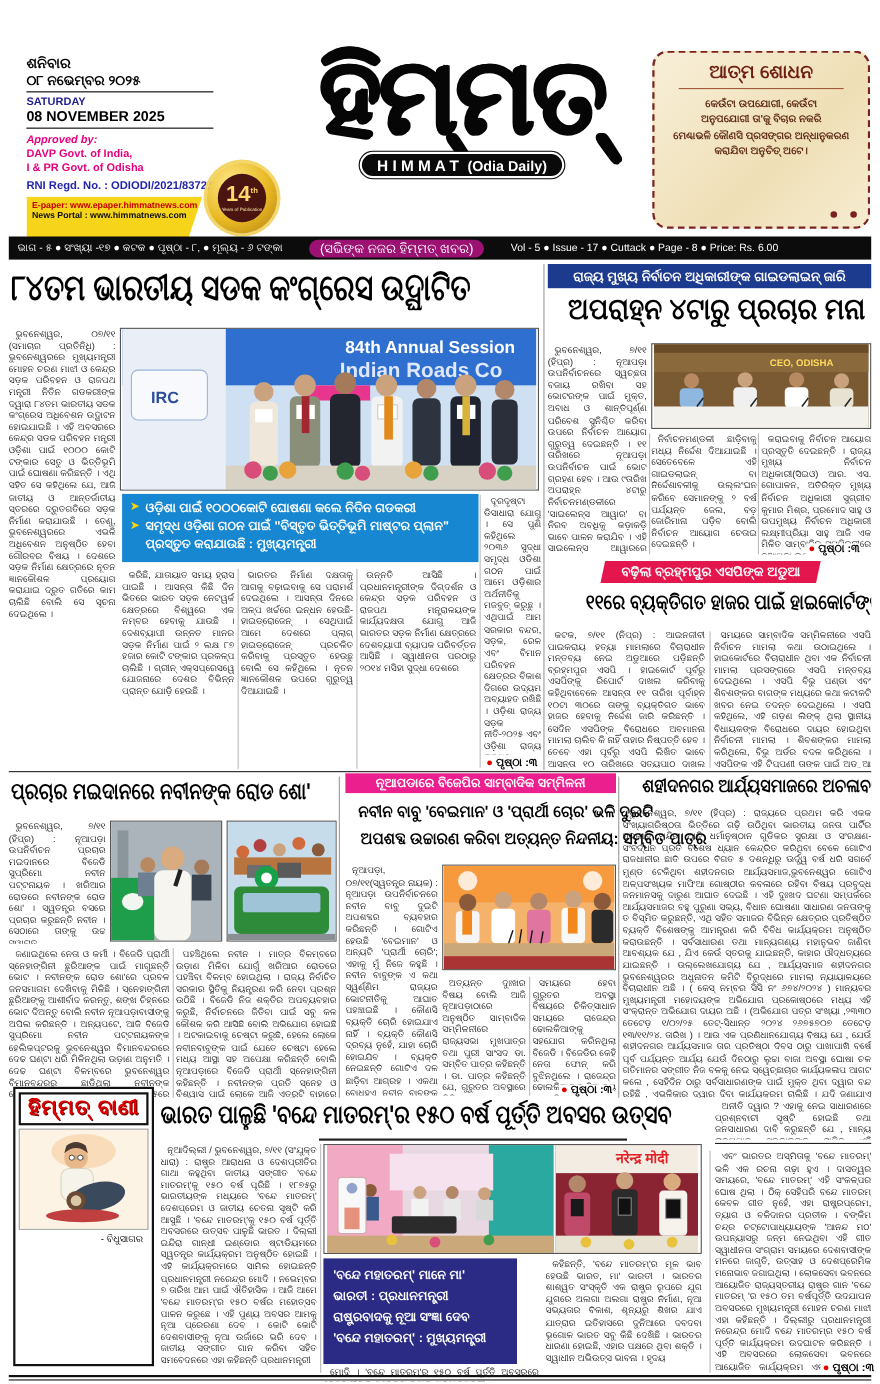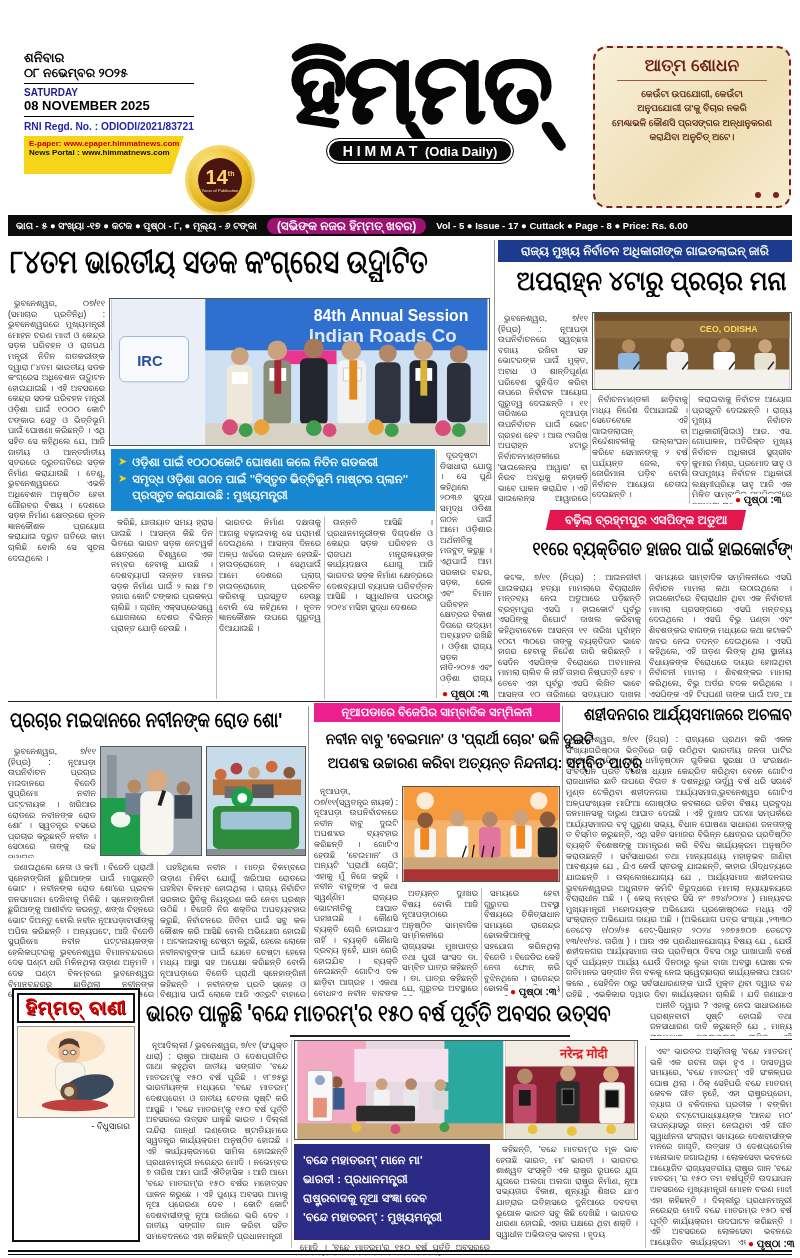--- a/index.html
+++ b/index.html
@@ -33,21 +33,21 @@
     text-shadow:2px 0 #060606,-1px 0 #060606,0 2px #060606}
   .mast-bar{background:#0a0a0a;color:#fff;border-radius:12px;padding:2px 14px;font-weight:bold;font-size:14px;white-space:nowrap;border:2px solid #fff;outline:1.5px solid #0a0a0a}
   .mast-bar .sub{font-size:13px;font-weight:bold}
   
   .qbox{background:linear-gradient(135deg,#f8efd8,#efdfb6 60%,#f6ecd0);border:2px dashed #7b2121;border-radius:14px;padding:8px 8px;text-align:center}
   .qbox .qt{color:#6d1d12;font-size:17px;font-weight:bold}
   .qbox .orn{height:1px;background:#a05a3a;margin:4px 14px 6px}
   .qbox .ql{color:#5d2a14;font-size:9.3px;font-weight:bold;line-height:1.55}
   .qdot{position:absolute;width:6px;height:6px;border-radius:50%;background:#7b2121}
   
-  .infobar{background:#0c0c0c;color:#fff;display:flex;align-items:center;font-weight:bold;font-size:9.5px;padding:0 8px;gap:10px}
+  .infobar{background:#0c0c0c;color:#fff;display:flex;align-items:center;font-weight:normal;font-size:9.5px;padding:0 8px;gap:24px}
   .slogan{background:#9c1273;border-radius:10px;padding:1px 10px;white-space:nowrap;font-size:12px}
   
   .kick-navy{background:#1c3a8e;color:#fff;font-weight:bold;font-size:12px;text-align:center;padding:4px 2px}
   .kick-red{background:#e3174e;color:#fff;font-weight:bold;font-size:12px;text-align:center;padding:3px 16px;transform:skewX(-12deg)}
   .kick-red>span{display:inline-block;transform:skewX(12deg)}
   .kick-pink{background:#ec1f8e;color:#fff;font-weight:bold;font-size:11.5px;text-align:center;padding:3px 2px}
   
   .capbox{background:#1787d2;color:#fff;padding:5px 7px;font-weight:bold;font-size:11.5px;line-height:1.45}
   .capbox .row{display:flex;gap:5px}
   .arrow{color:#ffd400;font-size:11px;flex:0 0 auto}
@@ -63,20 +63,25 @@
   .sig{text-align:right;font-size:8.8px;font-weight:normal;padding:2px 8px 0}
 </style>
 </head>
 <body>
 
 <div class="abs" style="left:24px;top:50px;width:170px">
   <div class="odia-day">ଶନିବାର</div>
   <div class="odia-date">୦୮ ନଭେମ୍ବର ୨୦୨୫</div>
   <div class="en-day">SATURDAY</div>
   <div class="en-date">08 NOVEMBER 2025</div>
+  <div class="approved" style="margin-top:5px">
+    <div class="it">Approved by:</div>
+    <div>DAVP Govt. of India,</div>
+    <div>I &amp; PR Govt. of Odisha</div>
+  </div>
   <div class="rni">RNI Regd. No. : ODIODI/2021/83721</div>
   <div class="ybox">
     <div class="l1">E-paper: www.epaper.himmatnews.com</div>
     <div class="l2">News Portal : www.himmatnews.com</div>
   </div>
 </div>
 
 <div class="abs" style="left:188px;top:148px">
   <div class="badge">
     <div class="inner">
@@ -404,21 +409,21 @@
     <circle cx="320" cy="34" r="8" fill="#d9ab7e"></circle>
       <rect x="308" y="42" width="26" height="42" rx="4" fill="#f5f3ec"></rect>
       <rect x="314" y="50" width="14" height="18" fill="#111" stroke="#999"></rect>
   </g>
   <rect x="212" y="84" width="132" height="16" fill="#e8e2d2"></rect>
   <circle cx="240" cy="90" r="5" fill="#e8c23a"></circle>
     <circle cx="280" cy="92" r="5" fill="#e8c23a"></circle>
     <circle cx="320" cy="90" r="5" fill="#e8c23a"></circle>
 </svg>
 
-<div class="abs nbox" style="left:294px;top:1144px;width:196px;height:96px">
+<div class="abs nbox" style="left:294px;top:1144px;width:176px;height:96px">
   <div>'ବନ୍ଦେ ମହାତରମ୍' ମାନେ ମା'</div>
   <div>ଭାରତୀ : ପ୍ରଧାନମନ୍ତ୍ରୀ</div>
   <div>ରାଷ୍ଟ୍ରବାଦକୁ ନୂଆ ସଂଜ୍ଞା ଦେବ</div>
   <div>'ବନ୍ଦେ ମହାତରମ୍' : ମୁଖ୍ୟମନ୍ତ୍ରୀ</div>
 </div>
 <div class="abs bt" style="left:294px;top:1242px;width:196px;height:14px">ମୋଦି । 'ବନ୍ଦେ ମାତରମ୍'ର ୧୫୦ ବର୍ଷ ପୂର୍ତ୍ତି ଅବସରରେ ଦେଶବାସୀଙ୍କୁ ଶୁଭେଚ୍ଛା ଜଣାଇ ପ୍ରଧାନମନ୍ତ୍ରୀ</div>
 
 <div class="abs bt" style="left:496px;top:1144px;width:142px;height:112px">କହିଛନ୍ତି, 'ବନ୍ଦେ ମାତରମ୍'ର ମୂଳ ଭାବ ହେଉଛି ଭାରତ, ମା' ଭାରତୀ । ଭାରତର ଶାଶ୍ୱତ ସଂସ୍କୃତି ଏକ ରାଷ୍ଟ୍ର ରୂପରେ ଯୁଗ ଯୁଗରେ ଅଲଗା ଅଲଗା ରାଷ୍ଟ୍ର ନିର୍ମାଣ, ନୂଆ ସଭ୍ୟତାର ବିକାଶ, ଶୂନ୍ୟରୁ ଶିଖର ଯାଏ ଯାତ୍ରାର ଇତିହାସରେ ଦୁନିଆରେ ଦବଦବା ଭୂଗୋଳ ଭାରତ ସବୁ କିଛି ଦେଖିଛି । ଭାରତର ଧାରଣା ହୋଇଛି, ଏହାର ପକ୍ଷରେ ଥିବା ଶକ୍ତି । ସ୍ୱାଧୀନ ଅଭିଉତ୍ସ ଭାବନା । ହୃଦୟ</div>
 <div class="abs bt" style="left:650px;top:1046px;width:142px;height:202px">ଏବଂ ଭାରତର ଅସ୍ମିତାକୁ 'ବନ୍ଦେ ମାତରମ୍' ଭଳି ଏକ ରଚନା ଗଢ଼ା ହୁଏ । ଦାସତ୍ୱର ସମୟରେ, 'ବନ୍ଦେ ମାତରମ୍' ଏହି ସଂକଳ୍ପର ଘୋଷ ଥିଲା । ଠିକ୍ ସେହିପରି ବନ୍ଦେ ମାତରମ୍ କେବଳ ଗୀତ ନୁହେଁ, ଏହା ରାଷ୍ଟ୍ରପ୍ରେମ, ତ୍ୟାଗ ଓ ବଳିଦାନର ପ୍ରତୀକ । ବଙ୍କିମ ଚନ୍ଦ୍ର ଚଟ୍ଟୋପାଧ୍ୟାୟଙ୍କ 'ଆନନ୍ଦ ମଠ' ଉପନ୍ୟାସରୁ ଜନ୍ମ ନେଇଥିବା ଏହି ଗୀତ ସ୍ୱାଧୀନତା ସଂଗ୍ରାମ ସମୟରେ ଦେଶବାସୀଙ୍କ ମନରେ ଜାଗୃତି, ଉତ୍ସାହ ଓ ଦେଶପ୍ରେମିକ ମନୋଭାବ ଜଗାଇଥିଲା । ଲୋକସେବା ଭବନରେ ଆୟୋଜିତ ରାଜ୍ୟସ୍ତରୀୟ ରାଷ୍ଟ୍ର ଗାନ 'ବନ୍ଦେ ମାତରମ୍ 'ର ୧୫୦ ତମ ବର୍ଷପୂର୍ତ୍ତି ଉଦଯାପନ ଅବସରରେ ମୁଖ୍ୟମନ୍ତ୍ରୀ ମୋହନ ଚରଣ ମାଝୀ ଏହା କହିଛନ୍ତି । ଦିଲ୍ଲୀରୁ ପ୍ରଧାନମନ୍ତ୍ରୀ ନରେନ୍ଦ୍ର ମୋଦି ବନ୍ଦେ ମାତରମ୍‌ର ୧୫୦ ବର୍ଷ ପୂର୍ତ୍ତି କାର୍ଯ୍ୟକ୍ରମ ଉଦଘାଟନ କରିଛନ୍ତି । ଏହି ଅବସରରେ ଲୋକସେବା ଭବନରେ ଆୟୋଜିତ କାର୍ଯ୍ୟକ୍ରମ ଏବଂ ରାଷ୍ଟ୍ରଗୀତ ବନ୍ଦେ ମାତରମ୍?ର ସାଙ୍ଗୀତିକ ଗାନରେ ମୁଖ୍ୟମନ୍ତ୍ରୀ ସାମିଲ ହୋଇଥିଲେ । ମୁଖ୍ୟମନ୍ତ୍ରୀ ନିଜ ଅଭିଭାଷଣରେ କହିଥିଲେ ଯେ, ଏହି ଗୀତର ଲୋକପ୍ରିୟତା ଓ ପ୍ରଭାବକୁ ଦେଖି ବ୍ରିଟିଶ ଶାସନମାନେ ବନ୍ଦେ ମାତରମ୍‌କୁ ବ୍ୟାନ କରିଥିଲେ,</div>
 <div class="abs pageref" style="left:746px;top:1238px"><span class="rb">●</span> <span>ପୃଷ୍ଠା :୩</span></div>

